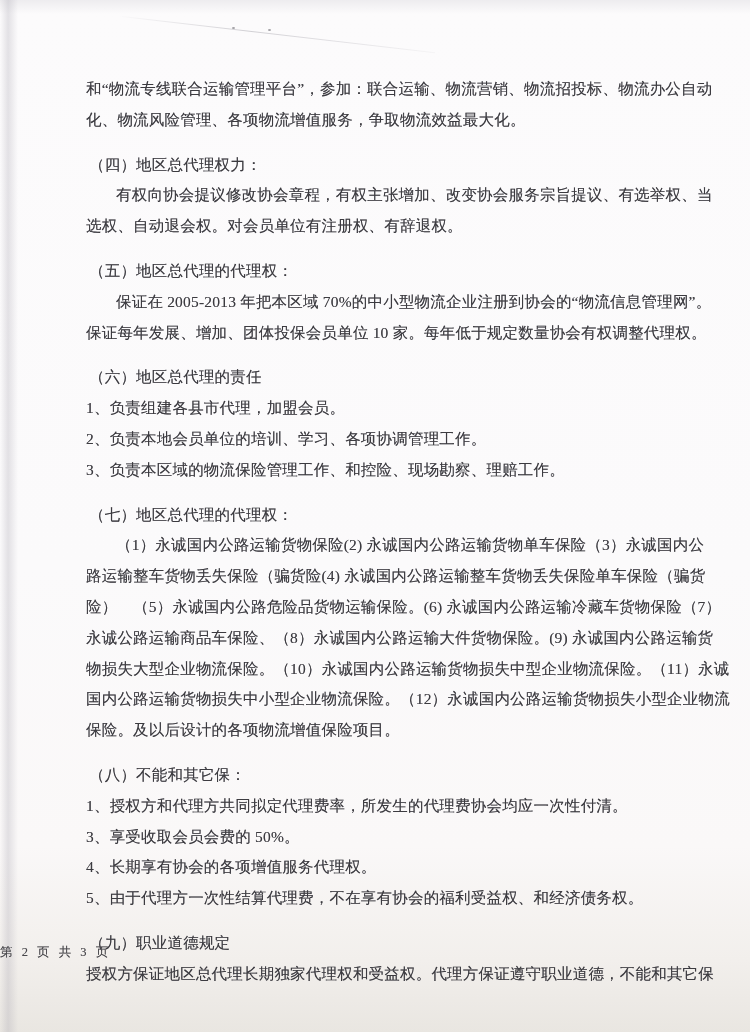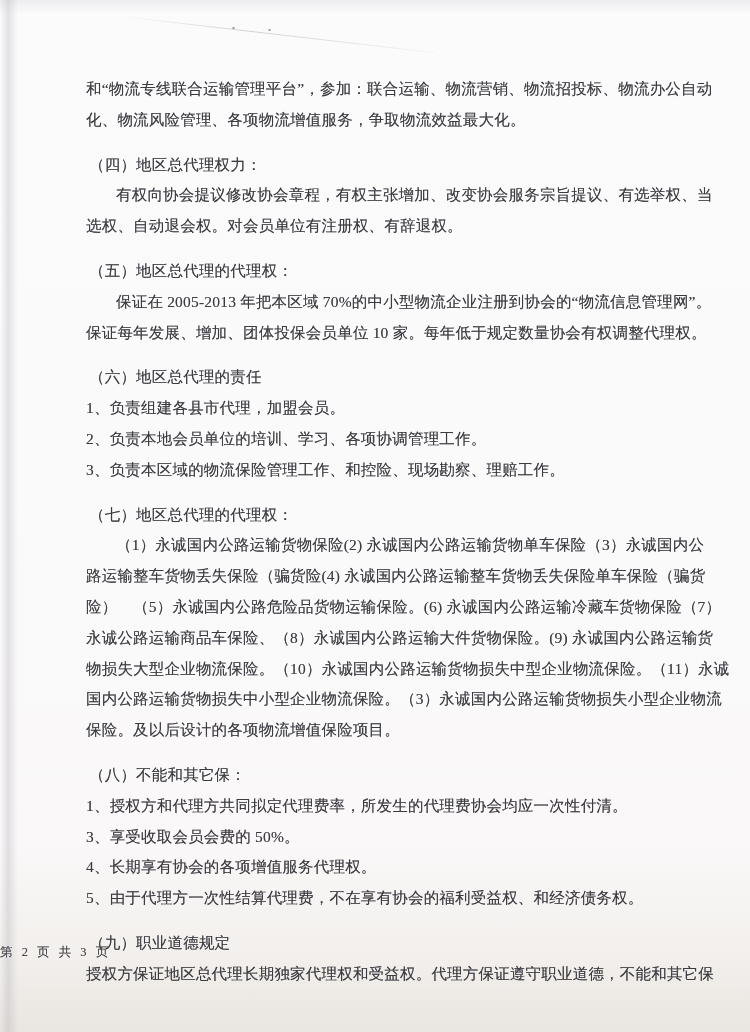--- a/index.html
+++ b/index.html
@@ -67,21 +67,21 @@
     <div class="ln hd">（六）地区总代理的责任</div>
     <div class="ln i0">1、负责组建各县市代理，加盟会员。</div>
     <div class="ln i0">2、负责本地会员单位的培训、学习、各项协调管理工作。</div>
     <div class="ln i0">3、负责本区域的物流保险管理工作、和控险、现场勘察、理赔工作。</div>
     <div class="ln hd">（七）地区总代理的代理权：</div>
     <div class="ln i1">（1）永诚国内公路运输货物保险(2) 永诚国内公路运输货物单车保险（3）永诚国内公</div>
     <div class="ln i0">路运输整车货物丢失保险（骗货险(4) 永诚国内公路运输整车货物丢失保险单车保险（骗货</div>
     <div class="ln i0">险）　（5）永诚国内公路危险品货物运输保险。(6) 永诚国内公路运输冷藏车货物保险（7）</div>
     <div class="ln i0">永诚公路运输商品车保险、（8）永诚国内公路运输大件货物保险。(9) 永诚国内公路运输货</div>
     <div class="ln i0">物损失大型企业物流保险。（10）永诚国内公路运输货物损失中型企业物流保险。（11）永诚</div>
-    <div class="ln i0">国内公路运输货物损失中小型企业物流保险。（3）永诚国内公路运输货物损失小型企业物流</div>
+    <div class="ln i0">国内公路运输货物损失中小型企业物流保险。（12）永诚国内公路运输货物损失小型企业物流</div>
     <div class="ln i0">保险。及以后设计的各项物流增值保险项目。</div>
     <div class="ln hd">（八）不能和其它保：</div>
     <div class="ln i0">1、授权方和代理方共同拟定代理费率，所发生的代理费协会均应一次性付清。</div>
     <div class="ln i0">3、享受收取会员会费的 50%。</div>
     <div class="ln i0">4、长期享有协会的各项增值服务代理权。</div>
     <div class="ln i0">5、由于代理方一次性结算代理费，不在享有协会的福利受益权、和经济债务权。</div>
     <div class="ln hd">（九）职业道德规定</div>
     <div class="ln i0">授权方保证地区总代理长期独家代理权和受益权。代理方保证遵守职业道德，不能和其它保</div>
   </div>
 

